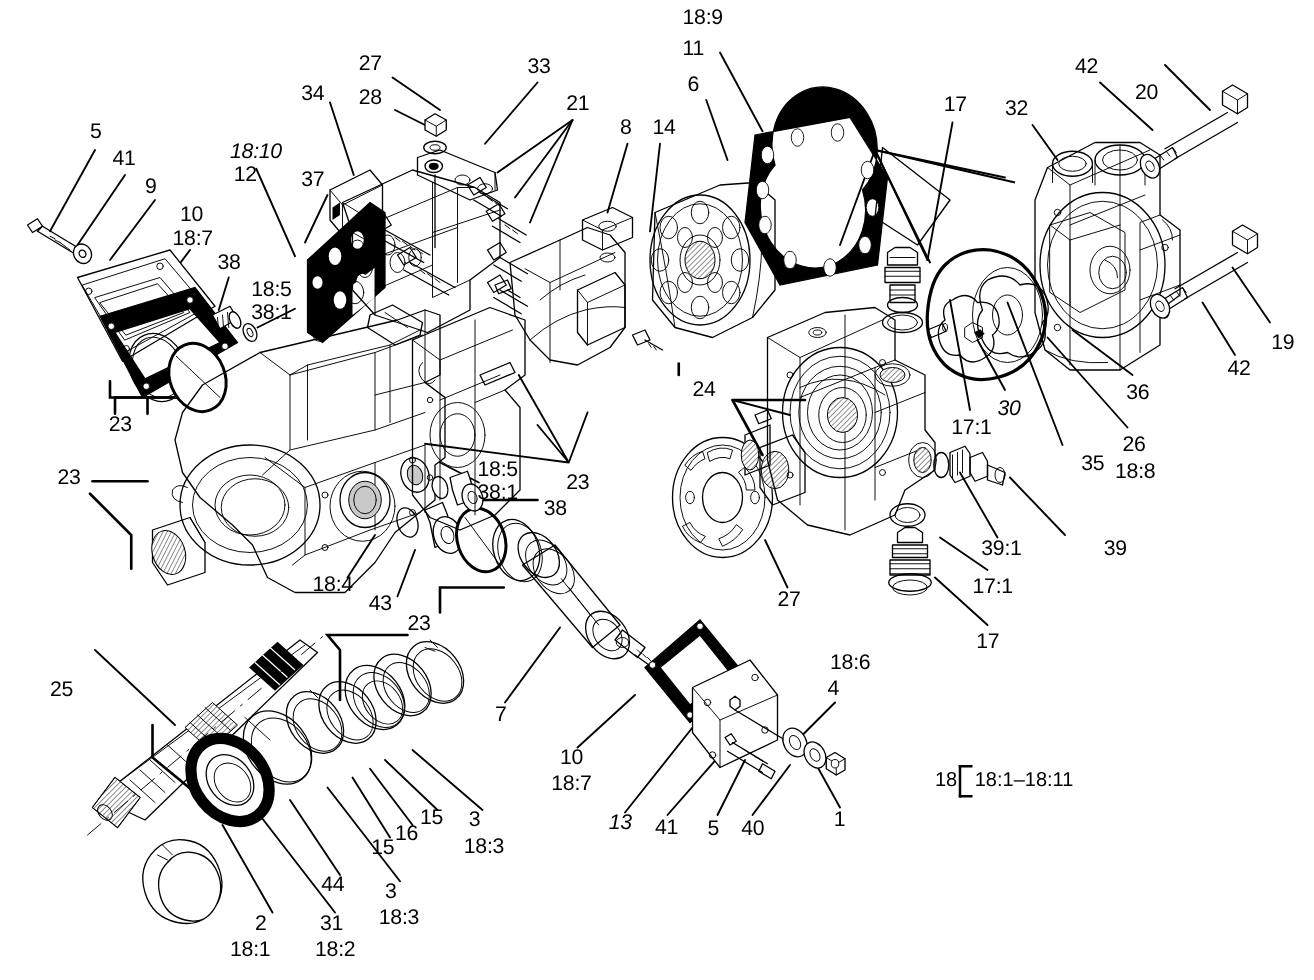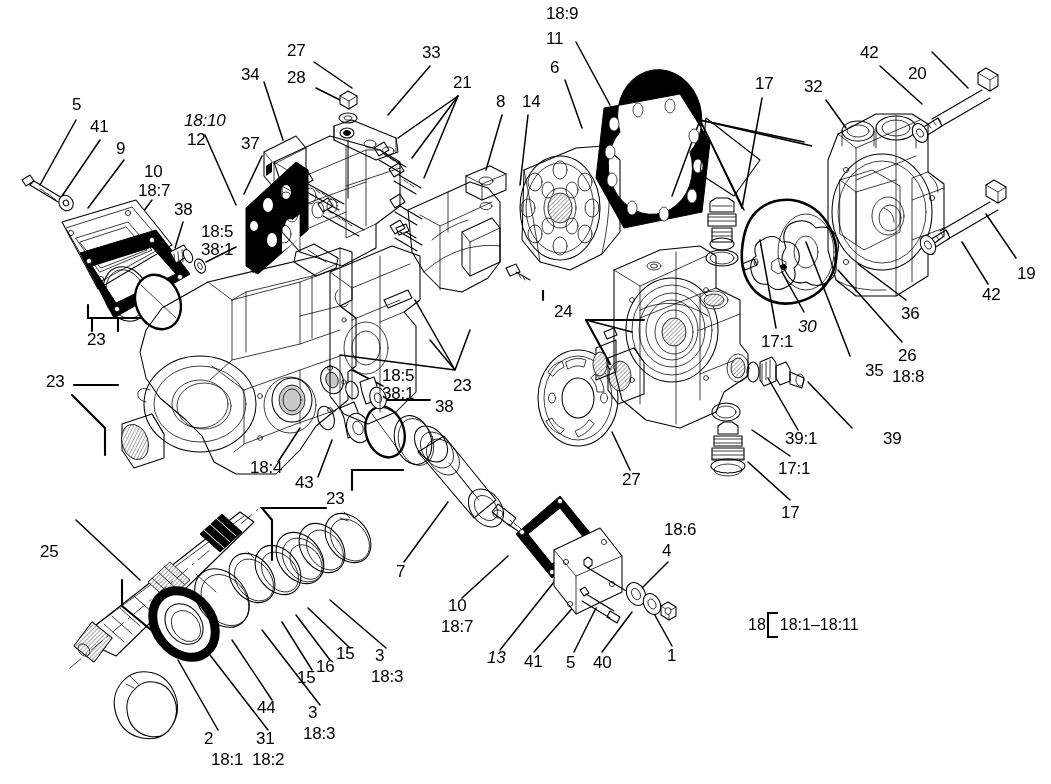--- a/index.html
+++ b/index.html
@@ -796,21 +796,21 @@
     <div class="callout" style="left:453px; top:74px;">21</div>
     <div class="callout" style="left:250px; top:459px;">18:4</div>
     <div class="callout" style="left:295px; top:474px;">43</div>
     <div class="callout" style="left:326px; top:490px;">23</div>
     <div class="callout" style="left:382px; top:367px;">18:5</div>
     <div class="callout" style="left:382px; top:385px;">38:1</div>
     <div class="callout" style="left:435px; top:398px;">38</div>
     <div class="callout" style="left:453px; top:377px;">23</div>
     <div class="callout" style="left:40px;  top:502px;margin-top:41px;">25</div>
     <div class="callout" style="left:204px; top:730px;">2</div>
-    <div class="callout" style="left:184px; top:751px;margin-left:27px;">18:1</div>
+    <div class="callout" style="left:184px; top:751px;">18:1</div>
     <div class="callout" style="left:256px; top:730px;">31</div>
     <div class="callout" style="left:252px; top:751px;">18:2</div>
     <div class="callout" style="left:257px; top:699px;">44</div>
     <div class="callout" style="left:308px; top:704px;">3</div>
     <div class="callout" style="left:303px; top:725px;">18:3</div>
     <div class="callout" style="left:297px; top:669px;">15</div>
     <div class="callout" style="left:316px; top:658px;">16</div>
     <div class="callout" style="left:336px; top:645px;">15</div>
     <div class="callout" style="left:375px; top:647px;">3</div>
     <div class="callout" style="left:371px; top:668px;">18:3</div>

